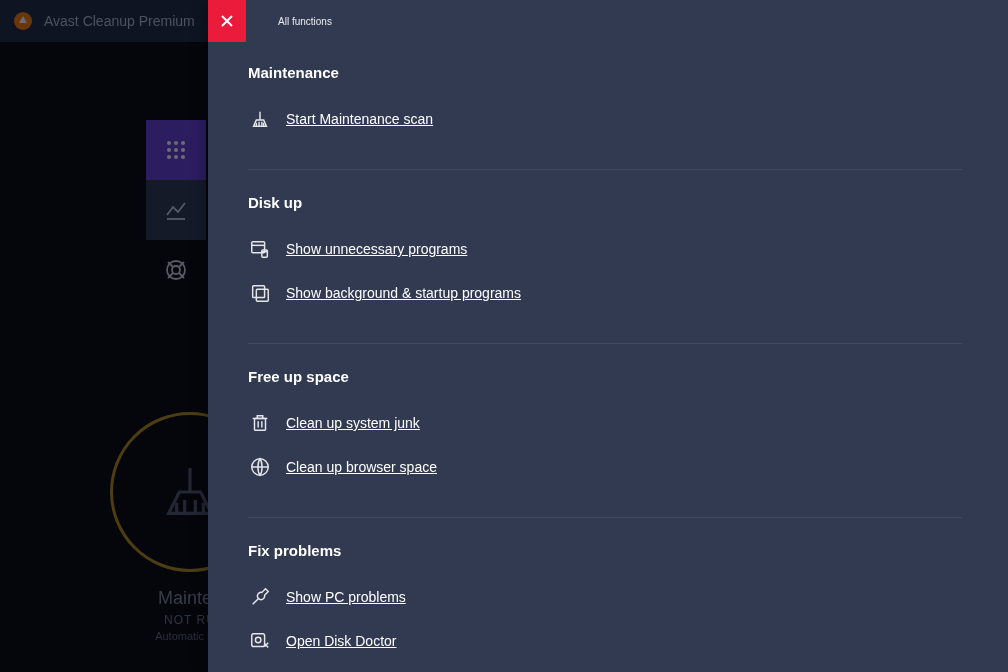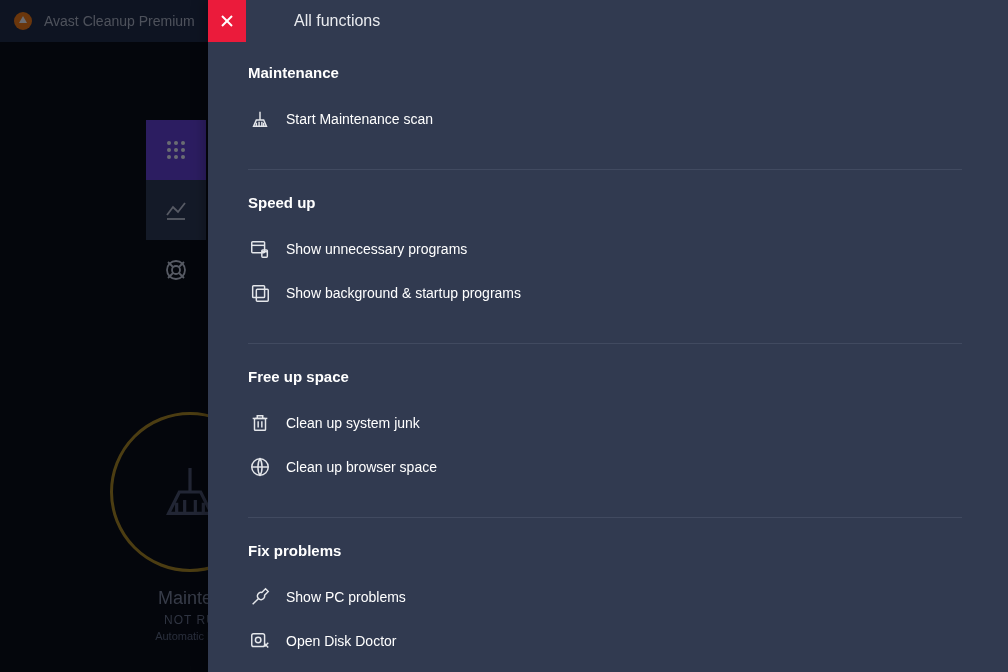--- a/index.html
+++ b/index.html
@@ -18,30 +18,30 @@
   .sidebar .item + .item { margin-top:0; }
   .circle-area { position:absolute; top:370px; left:100px; width:180px; text-align:center; color:#7f8697; }
   .ring { width:160px; height:160px; border-radius:50%; border:3px solid #b58a11; margin:0 auto; display:flex; align-items:center; justify-content:center; color:#3f475b; }
   .circle-area .label1 { margin-top:16px; font-size:18px; color:#7f8697; }
   .circle-area .label2 { font-size:12px; letter-spacing:1px; color:#6c7385; margin-top:4px; }
   .circle-area .label3 { font-size:11px; color:#5d6476; margin-top:3px; }
   
   .panel { position:absolute; top:0; bottom:0; right:0; width:800px; background:#313a50; display:flex; flex-direction:column; box-shadow:-4px 0 12px rgba(0,0,0,0.25); }
   .panel-header { height:42px; display:flex; align-items:center; }
   .close-btn { width:38px; height:42px; background:#eb1b3b; display:flex; align-items:center; justify-content:center; color:#fff; font-size:16px; cursor:pointer; }
-  .panel-title { margin-left:48px; font-size:16px; color:#e9ebef; }
+  .panel-title { margin-left:32px; font-size:10px; color:#e9ebef; }
   .panel-body { position:relative; flex:1; overflow-y:auto; padding:22px 46px 20px 40px; }
   .panel-body::-webkit-scrollbar { width:10px; }
   .panel-body::-webkit-scrollbar-track { background:#313a50; }
   .panel-body::-webkit-scrollbar-thumb { background:#5e6577; border-radius:2px; }
   .section { margin-bottom:30px; }
   .section h3 { font-size:15px; font-weight:650; color:#fff; margin-bottom:18px; }
   .func { display:flex; align-items:center; height:40px; margin-bottom:4px; }
   .func .icon { width:24px; height:24px; margin-right:14px; display:flex; align-items:center; justify-content:center; color:#e4e6ea; }
-  .func a { color:#fff; font-size:14px; cursor:pointer; }
+  .func a { color:#fff; font-size:14px; text-decoration:underline; cursor:pointer; }
   .divider { height:1px; background:#414a60; margin:8px 0 24px 0; }
   svg { display:block; }
 </style>
 </head>
 <body>
 
 <div class="window">
 
   <div class="titlebar">
     <span class="logo">
@@ -126,21 +126,21 @@
                 <path d="M12 13 V4"></path>
                 <path d="M8 20 V16 M11 20 V15 M14 20 V15 M16 20 V16"></path>
               </svg>
           </span>
           <a>Start Maintenance scan</a>
         </div>
       </div>
       <div class="divider"></div>
 
       <div class="section">
-        <h3>Speed up</h3>
+        <h3>Disk up</h3>
         <div class="func">
           <span class="icon">
             <svg width="22" height="22" viewBox="0 0 24 24" fill="none" stroke="#e4e6ea" stroke-width="1.6">
                 <rect x="3" y="4" width="14" height="12" rx="1"></rect>
                 <line x1="3" y1="8" x2="17" y2="8"></line>
                 <rect x="14" y="13" width="6" height="8" rx="1"></rect>
                 <line x1="14" y1="15" x2="20" y2="15"></line>
               </svg>
           </span>
           <a>Show unnecessary programs</a>

